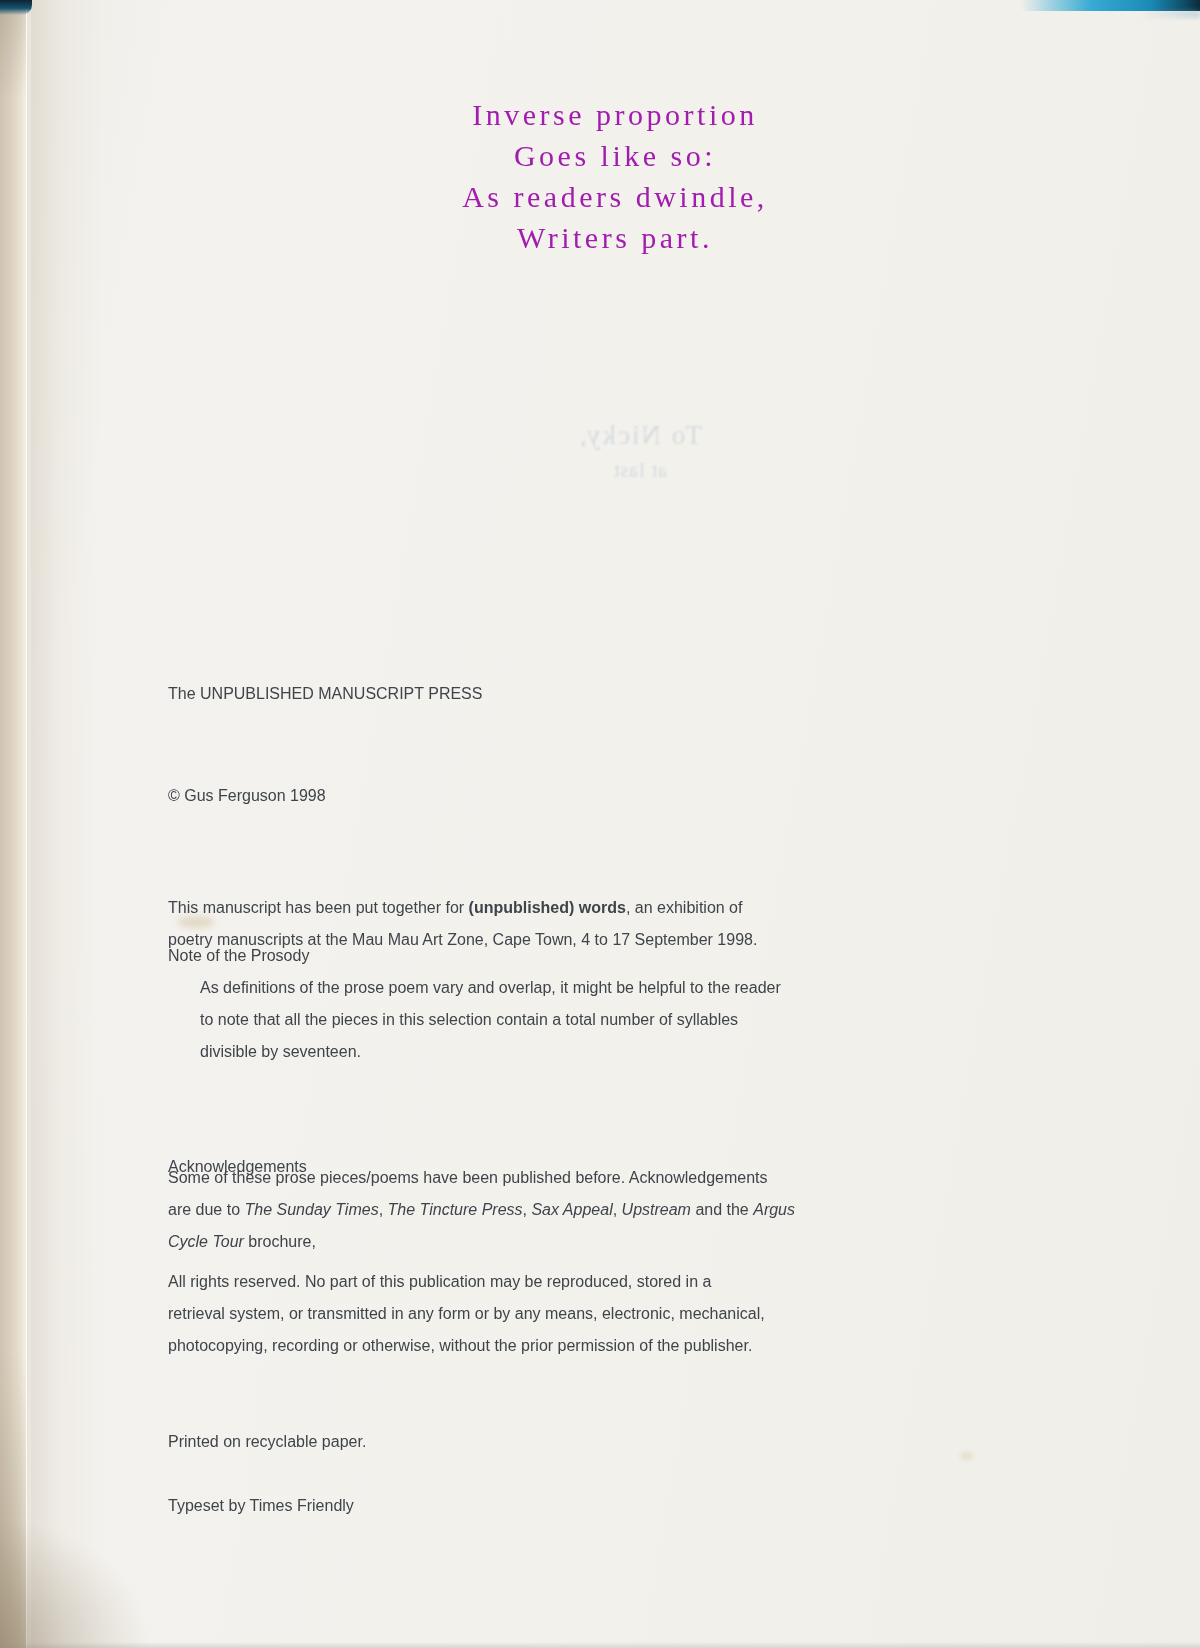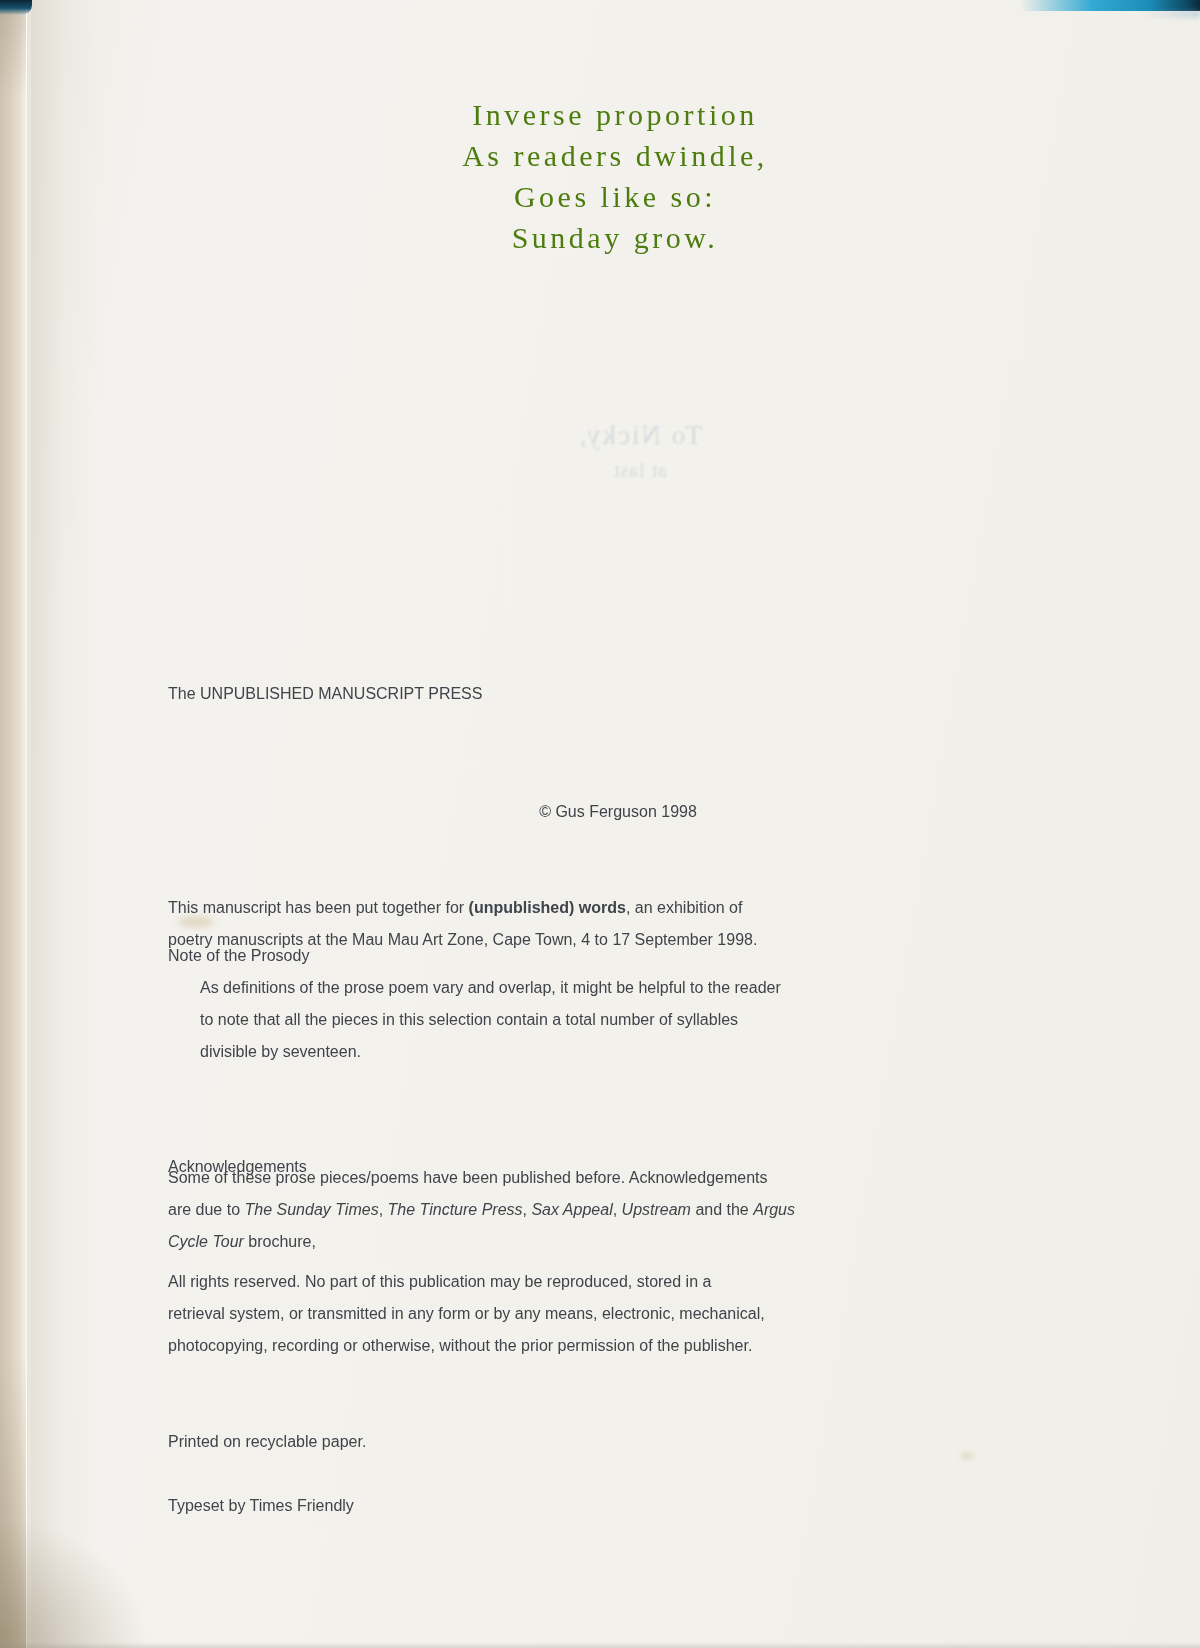--- a/index.html
+++ b/index.html
@@ -53,40 +53,40 @@
     background:rgba(205,188,150,0.45); filter:blur(3px);
   }
   .stain-2 {
     position:absolute; left:960px; top:1452px; width:14px; height:8px; border-radius:50%;
     background:rgba(210,195,150,0.35); filter:blur(2px);
   }
   
   .poem {
     position:absolute; top:94px; left:30px; right:0;
     text-align:center; font-family:"Liberation Serif","DejaVu Serif",serif;
-    font-size:30px; line-height:41px; letter-spacing:3.5px; color:#4d7c0f;
+    font-size:30px; line-height:41px; letter-spacing:3.5px; color:#a21caf;
   }
   .poem div { min-height:41px; }
   .showthrough {
     position:absolute; top:420px; left:430px; width:420px; text-align:center;
     transform:scaleX(-1);
     font-family:"Liberation Serif","DejaVu Serif",serif;
     color:#b9c9d3; opacity:0.55; filter:blur(1.2px);
   }
   .showthrough .st-1 { font-size:27px; letter-spacing:2px; }
   .showthrough .st-2 { font-size:20px; margin-top:8px; letter-spacing:1px; }
   .txt {
     position:absolute; left:168px; width:900px;
     color:#3f444b; font-size:16px; line-height:32px;
     white-space:pre-line;
   }
   .txt .b { font-weight:bold; }
   .txt .i { font-style:italic; }
   .pos-publisher { top:678px; }
-  .pos-copyright { top:796px;text-align:center; }
+  .pos-copyright { top:780px; }
   .pos-exhibition { top:860px; }
   .pos-prosody-h { top:940px; }
   .pos-prosody-b { top:972px;margin-left:32px; }
   .pos-ack-h { top:1151px; }
   .pos-ack-b { top:1130px; }
   .pos-rights { top:1266px; }
   .pos-colophon { top:1394px; }
 </style>
 </head>
 <body>
@@ -95,23 +95,23 @@
 <div class="edge-crease"></div>
 <div class="corner-tl"></div>
 <div class="strip-tr"></div>
 <div class="shadow-bl"></div>
 <div class="edge-bottom"></div>
 <div class="stain-1"></div>
 <div class="stain-2"></div>
 
 <div class="poem">
   <div>Inverse proportion</div>
+  <div>Goes like so:</div>
   <div>As readers dwindle,</div>
-  <div>Goes like so:</div>
-  <div>Sunday grow.</div>
+  <div>Writers part.</div>
 </div>
 
 <div class="showthrough">
   <div class="st-1">To Nicky,</div>
   <div class="st-2">at last</div>
 </div>
 
 <div class="txt pos-publisher">The UNPUBLISHED MANUSCRIPT PRESS</div>
 
 <div class="txt pos-copyright">© Gus Ferguson 1998</div>

